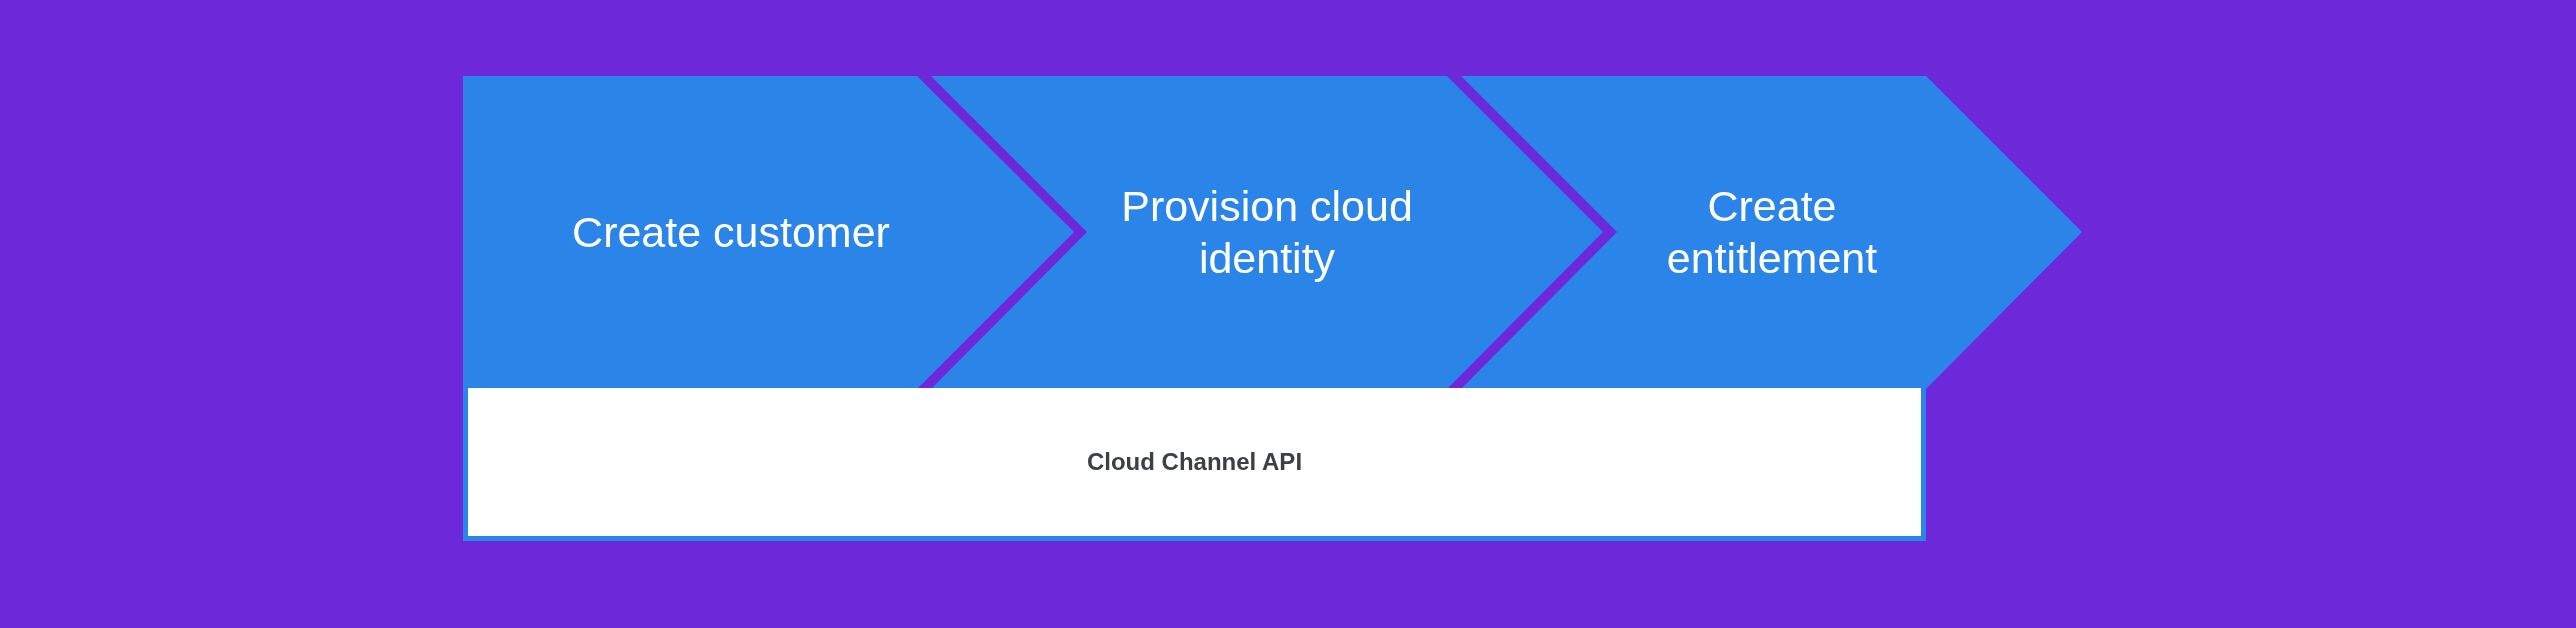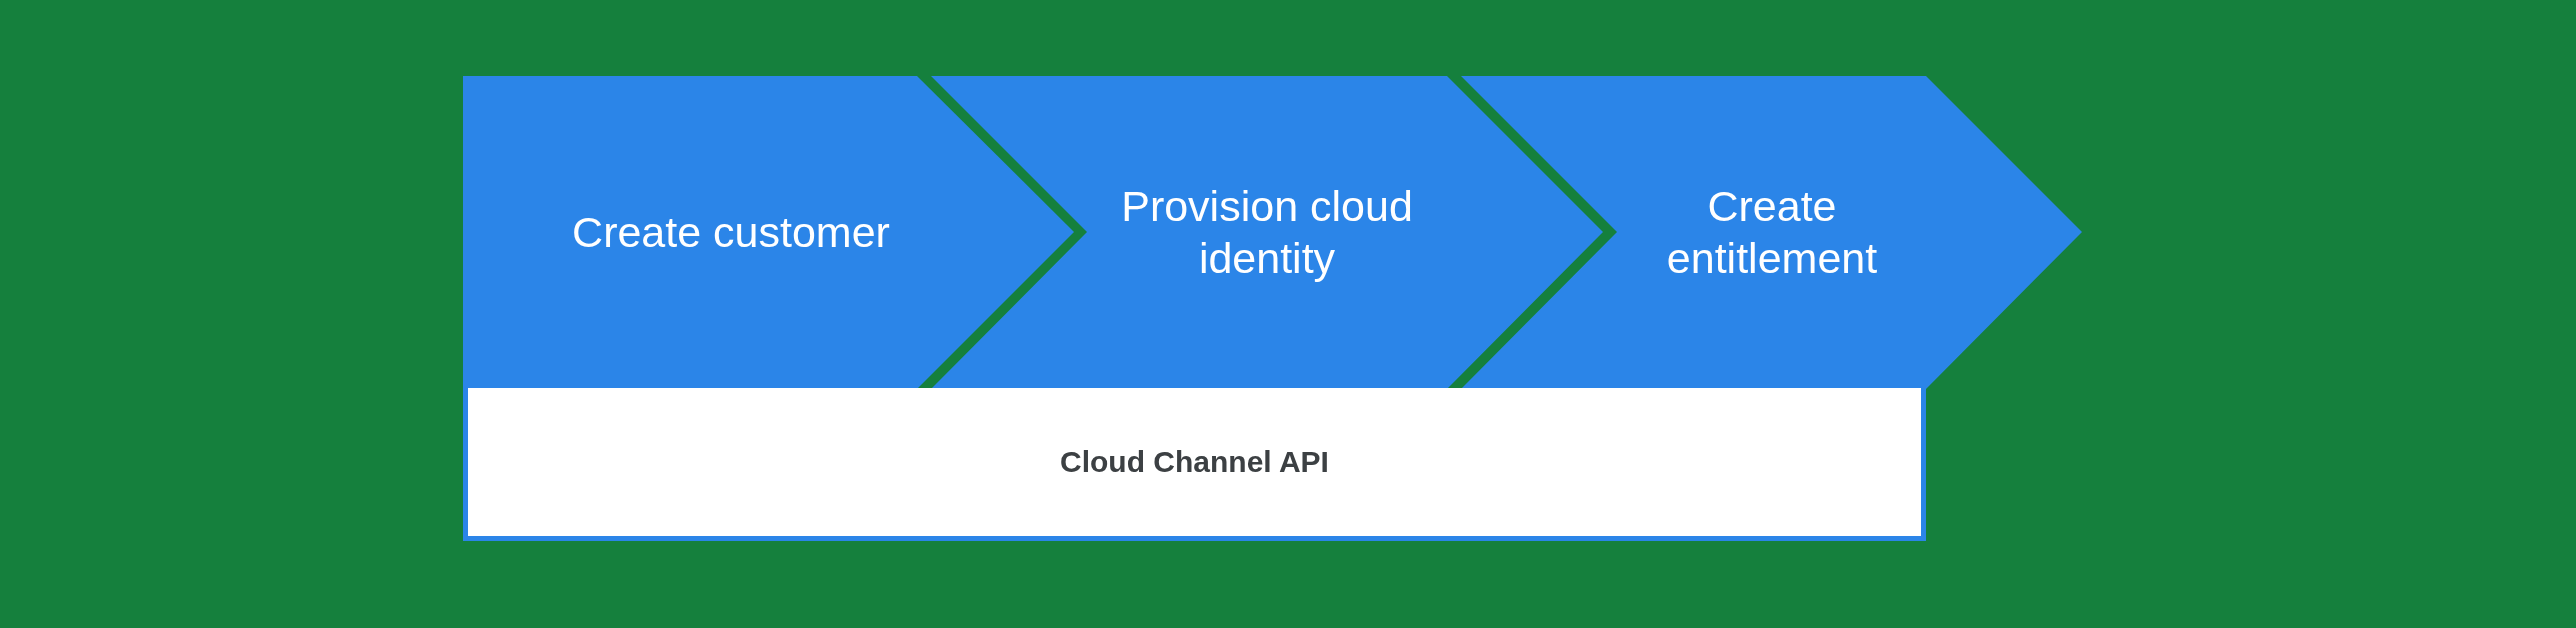--- a/index.html
+++ b/index.html
@@ -4,21 +4,21 @@
 <style>
   html, body {
     margin: 0;
     padding: 0;
     background: #ffffff;
   }
   .canvas {
     position: relative;
     width: 2576px;
     height: 629px;
-    background: #15803d;
+    background: #6d28d9;
     overflow: hidden;
     font-family: "Liberation Sans", sans-serif;
   }
   
   .arrow {
     position: absolute;
     top: 76px;
     height: 313px;
     background: #2B85E8;
   }
@@ -61,21 +61,21 @@
     box-sizing: border-box;
     background: #ffffff;
     border: 5.2px solid #2B85E8;
     border-top: none;
     display: flex;
     align-items: center;
     justify-content: center;
   }
   .api-bar-label {
     color: #3C4043;
-    font-size: 30px;
+    font-size: 24px;
     font-weight: 700;
     line-height: 40px;
     text-align: center;
   }
 </style>
 </head>
 <body>
 
 <div class="canvas">
 

